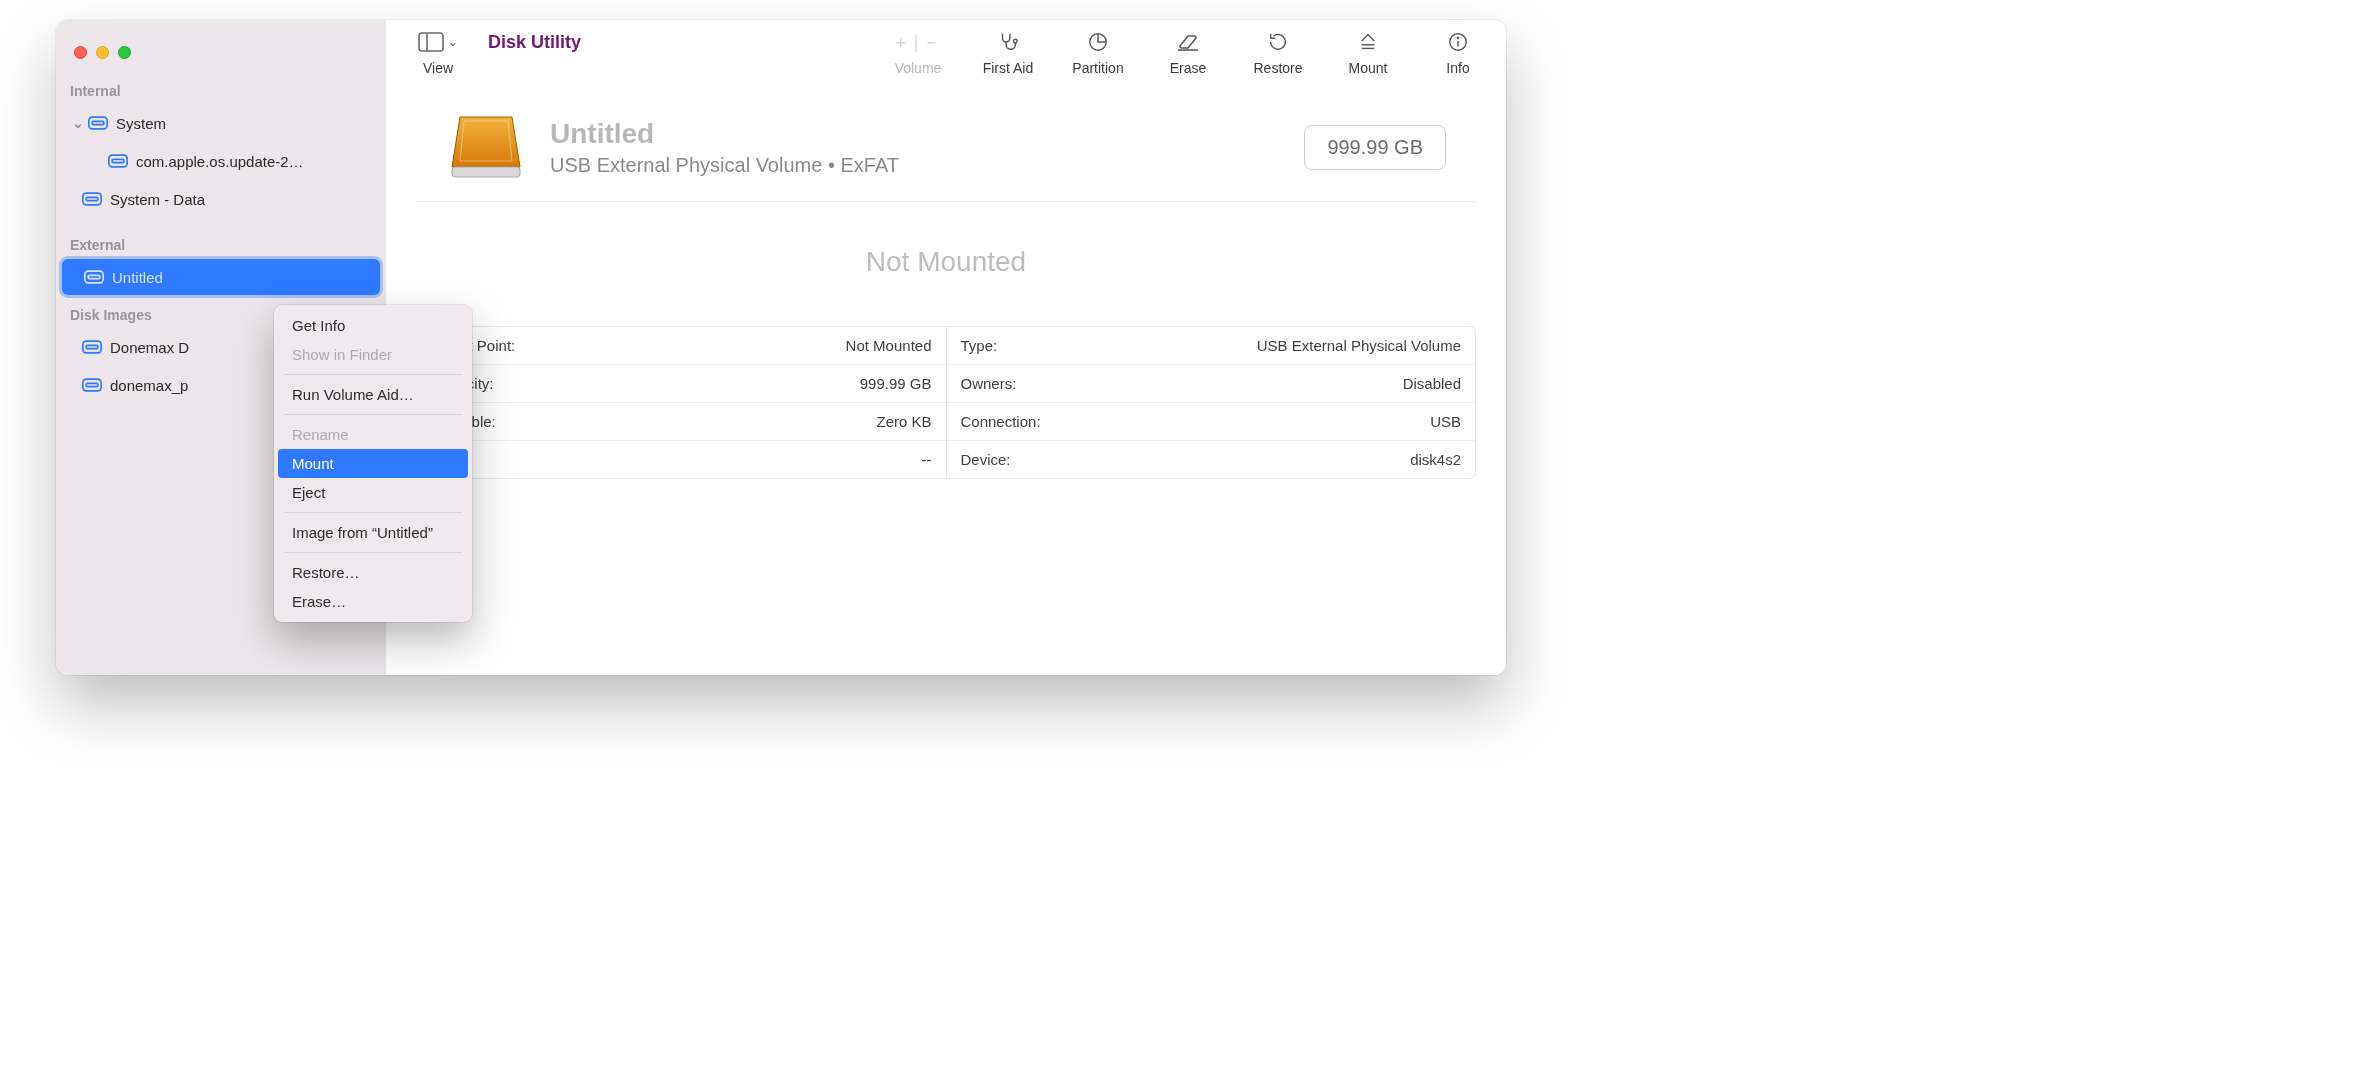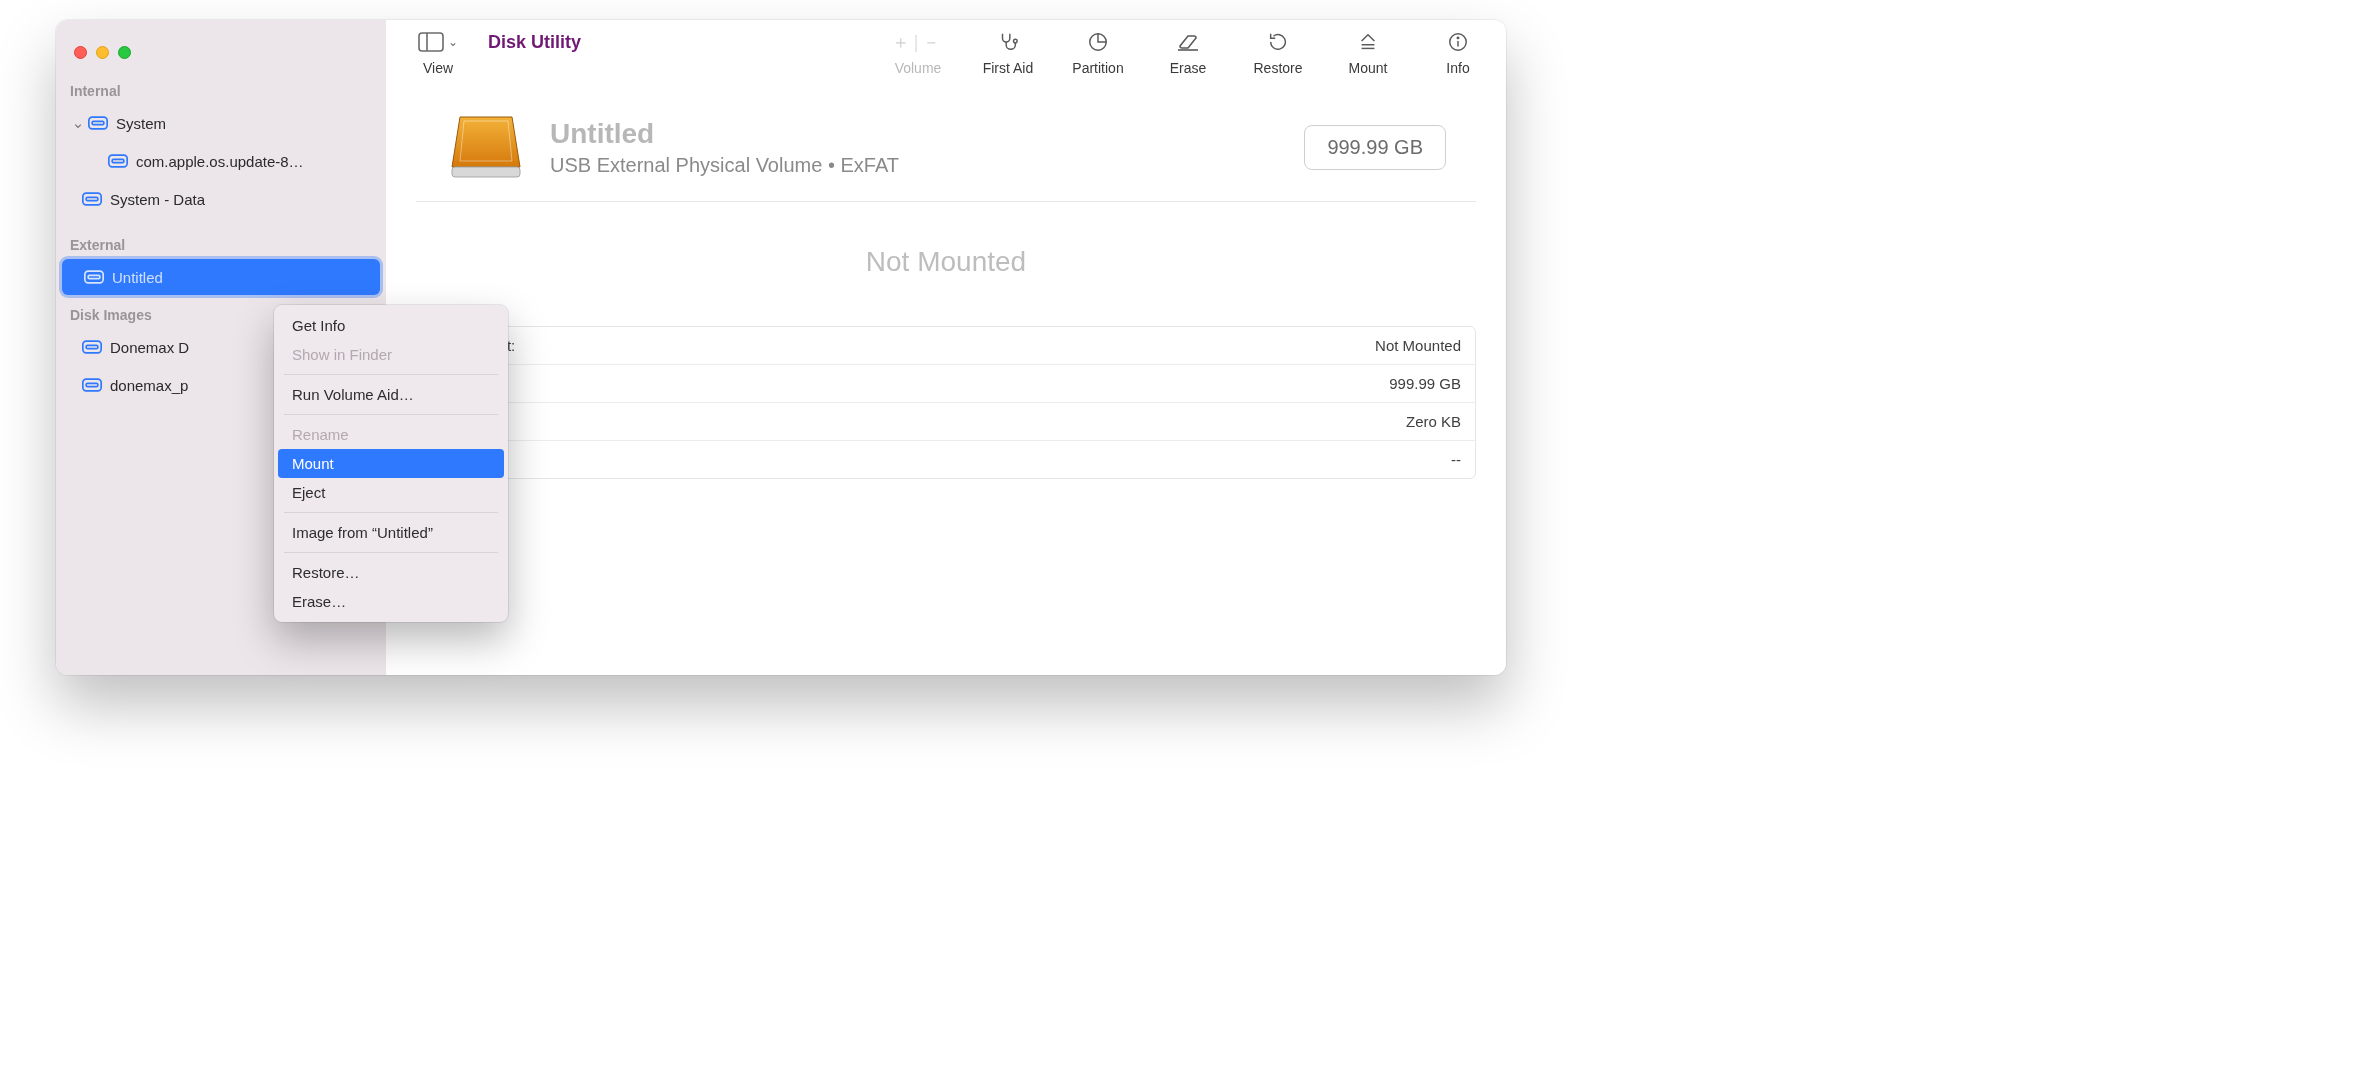--- a/index.html
+++ b/index.html
@@ -45,21 +45,21 @@
   .size-pill { margin-left:auto; border:1px solid #cfcfcf; border-radius:8px; padding:10px 22px; font-size:20px; color:#6c6c6c; }
   .status { text-align:center; font-size:28px; color:#bdbdbd; padding:44px 0 48px; }
   .details { display:flex; margin:0 30px 24px; border:1px solid #e6e6e6; border-radius:6px; overflow:hidden;}
   .col { flex:1; }
   .col + .col { border-left:1px solid #e6e6e6;}
   .drow { display:flex; justify-content:space-between; padding:10px 14px; font-size:15px; color:#3f3f3f;}
   .drow + .drow { border-top:1px solid #ededed;}
   .drow .v { color:#3f3f3f; }
   
   .ctx {
-    position:absolute; left:218px; top:285px; width:234px; background:#efe8ec; border-radius:8px;
+    position:absolute; left:218px; top:285px; width:198px; background:#efe8ec; border-radius:8px;
     box-shadow:0 18px 40px rgba(0,0,0,.28), 0 0 0 1px rgba(0,0,0,.08);
     padding:6px 0; z-index:10; font-size:15px; color:#2d2d2d;
   }
   .ctx .mi { padding:6px 14px; white-space:nowrap; border-radius:4px; margin:0 4px;}
   .ctx .mi.disabled { color:#b2a9af; }
   .ctx .mi.sel { background:#2f79ff; color:#fff; }
   .ctx hr { border:none; border-top:1px solid #d9d2d6; margin:5px 10px; }
   
   .disk-ic { width:20px; height:14px; }
 </style>
@@ -85,21 +85,21 @@
             <rect x="5" y="6" width="14" height="4" rx="1.5" fill="none" stroke="#2f79ff" stroke-width="2"></rect>
           </svg>
         <span class="lbl">System</span>
       </div>
 
       <div class="tree-row indent2">
         <svg class="disk-ic" viewBox="0 0 24 16">
             <rect x="1" y="1" width="22" height="14" rx="4" fill="none" stroke="#2f79ff" stroke-width="2"></rect>
             <rect x="5" y="6" width="14" height="4" rx="1.5" fill="none" stroke="#2f79ff" stroke-width="2"></rect>
           </svg>
-        <span class="lbl">com.apple.os.update-8…</span>
+        <span class="lbl">com.apple.os.update-2…</span>
       </div>
 
       <div class="tree-row indent1">
         <svg class="disk-ic" viewBox="0 0 24 16">
             <rect x="1" y="1" width="22" height="14" rx="4" fill="none" stroke="#2f79ff" stroke-width="2"></rect>
             <rect x="5" y="6" width="14" height="4" rx="1.5" fill="none" stroke="#2f79ff" stroke-width="2"></rect>
           </svg>
         <span class="lbl">System - Data</span>
       </div>
 
@@ -268,17 +268,35 @@
             </div>
           <div class="drow">
               <span>Available:</span>
               <span class="v">Zero KB</span>
             </div>
           <div class="drow">
               <span>Used:</span>
               <span class="v">--</span>
             </div>
         </div>
+        <div class="col">
+          <div class="drow">
+              <span>Type:</span>
+              <span class="v">USB External Physical Volume</span>
+            </div>
+          <div class="drow">
+              <span>Owners:</span>
+              <span class="v">Disabled</span>
+            </div>
+          <div class="drow">
+              <span>Connection:</span>
+              <span class="v">USB</span>
+            </div>
+          <div class="drow">
+              <span>Device:</span>
+              <span class="v">disk4s2</span>
+            </div>
+        </div>
       </div>
 
     </section>
   </div>
 </div>
 
 </body></html>

